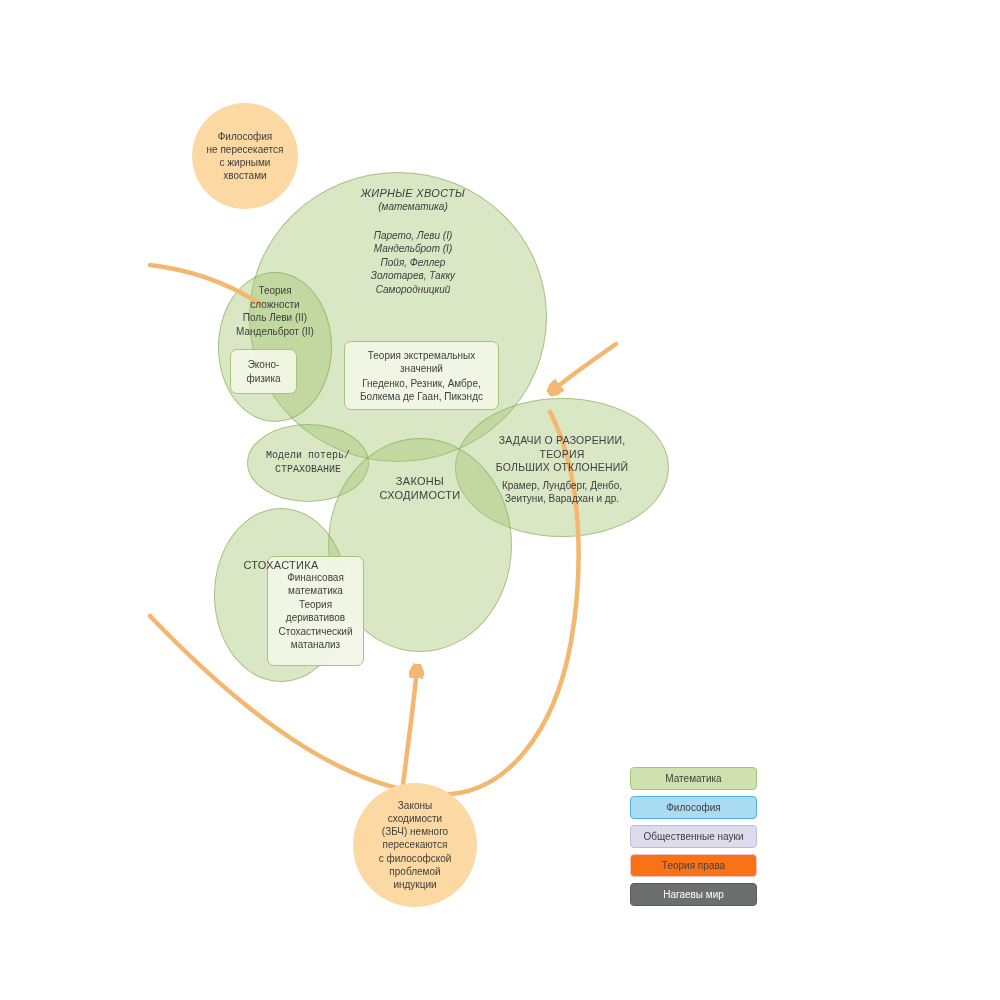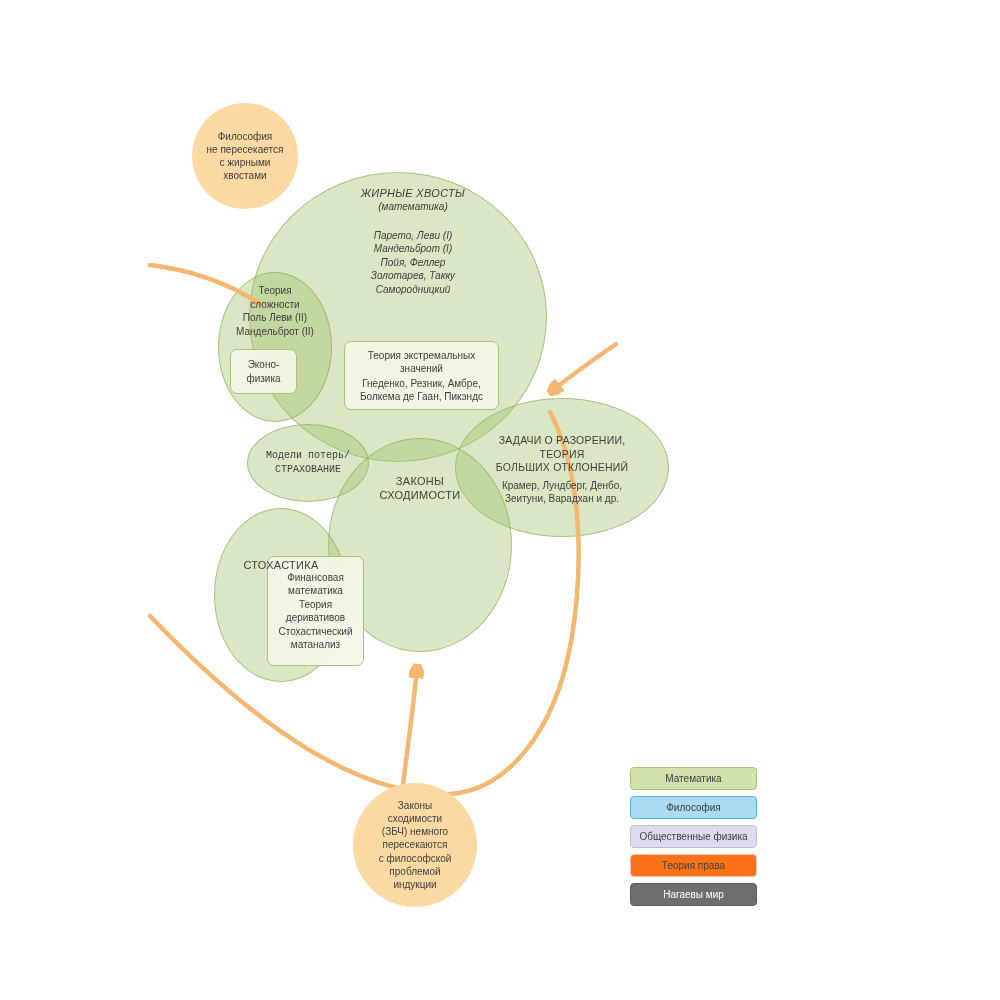--- a/index.html
+++ b/index.html
@@ -154,21 +154,21 @@
   </div>
 
   <div class="legend" style="left:630px;top:767px;">
     <div class="legend-row" style="background:#cfe2ae;border:1px solid #a3c478;color:#3f3f3f">
       <span>Математика</span>
     </div>
     <div class="legend-row" style="background:#a9dcf3;border:1px solid #54b2e0;color:#3f3f3f">
       <span>Философия</span>
     </div>
     <div class="legend-row" style="background:#dddced;border:1px solid #bdbcd6;color:#3f3f3f">
-      <span>Общественные физика</span>
+      <span>Общественные науки</span>
     </div>
     <div class="legend-row" style="background:#f97316;border:1px solid #f0bfc6;color:#3f3f3f">
       <span>Теория права</span>
     </div>
     <div class="legend-row" style="background:#6d6e70;border:1px solid #5a5b5d;color:#ffffff">
       <span>Нагаевы мир</span>
     </div>
   </div>
 
 </div>

